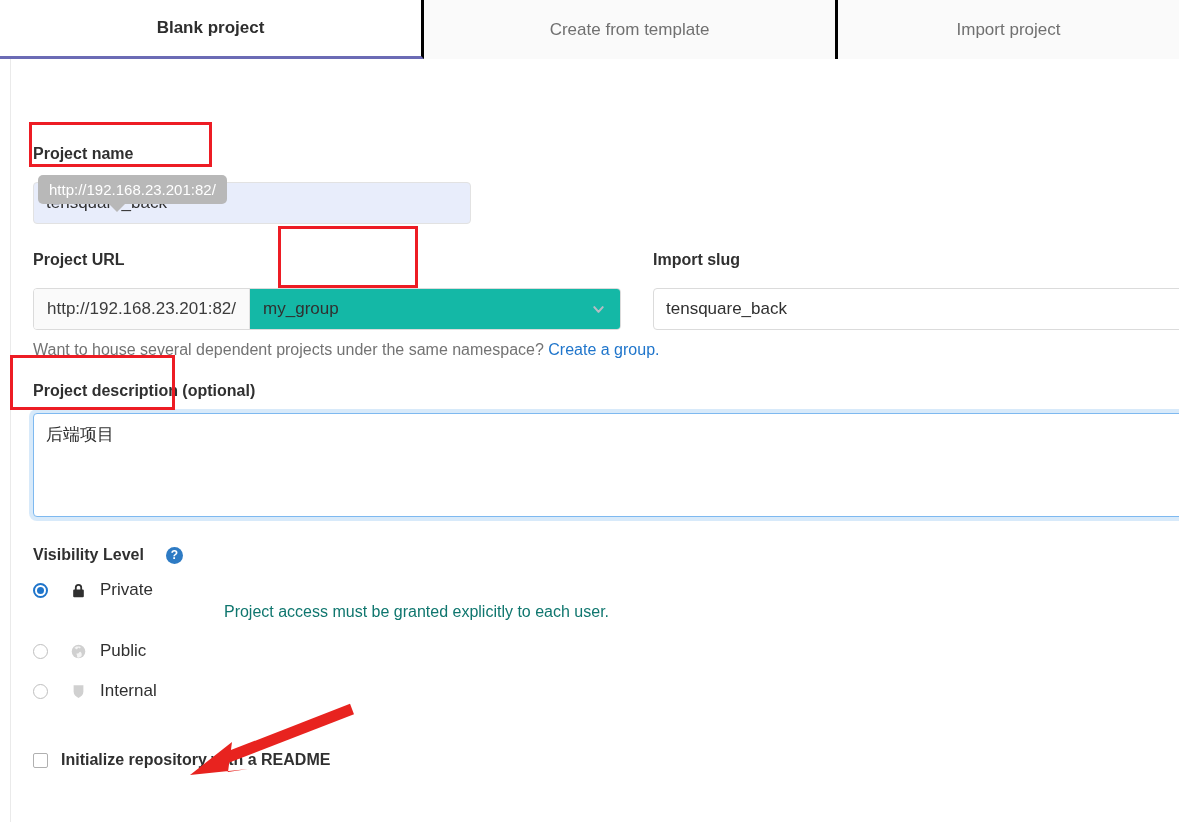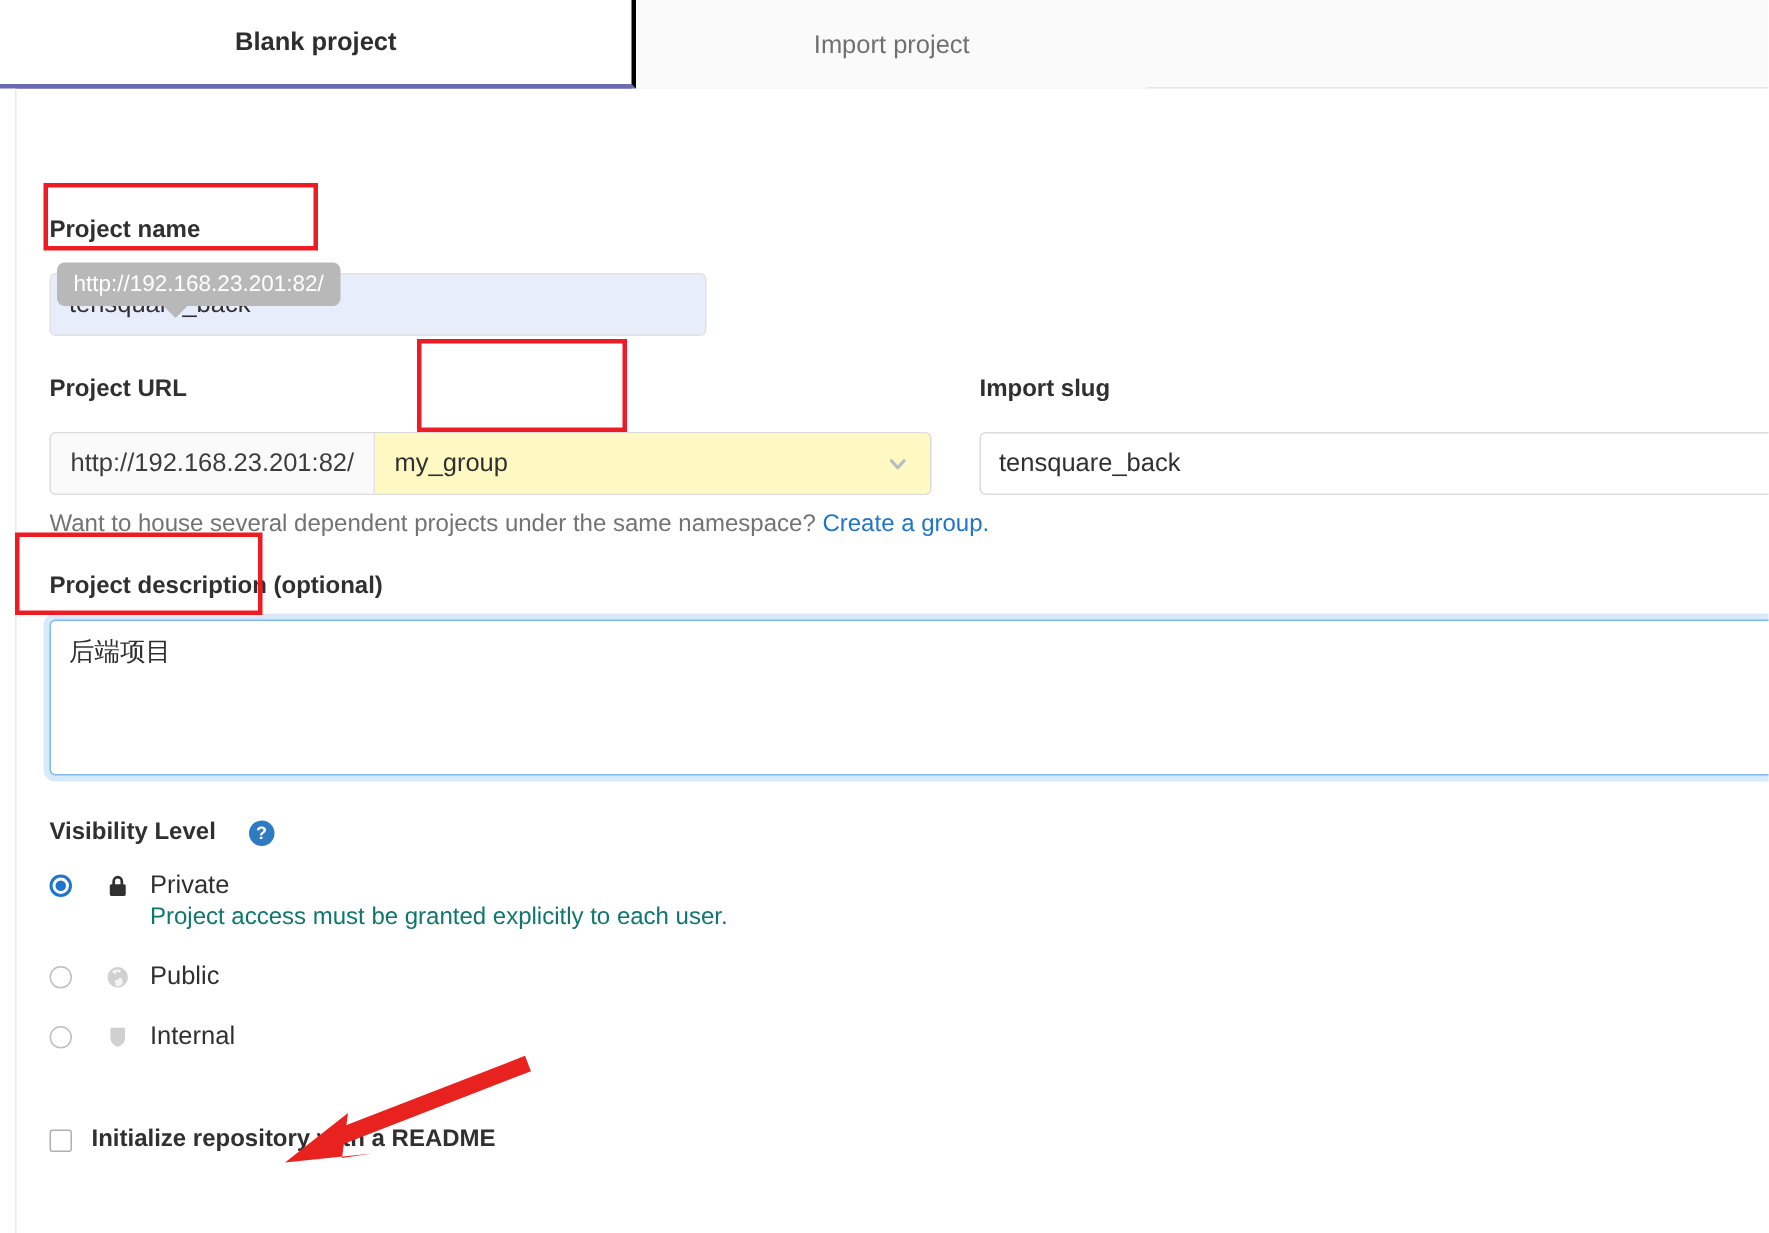--- a/index.html
+++ b/index.html
@@ -128,21 +128,21 @@
     white-space: nowrap;
   }
   .url-select {
     flex: 1;
     display: flex;
     align-items: center;
     justify-content: space-between;
     padding: 0 14px 0 13px;
     font-size: 17px;
     color: #303030;
-    background: #fef9c3;
+    background: #14b8a6;
     cursor: pointer;
     gap: 23px;
   }
   .chev {
     width: 15px; height: 15px;
     display: inline-block;
     color: #b6bcc4;
   }
 
   
@@ -196,21 +196,21 @@
     font-size: 12px;
     font-weight: bold;
     display: inline-flex;
     align-items: center;
     justify-content: center;
     line-height: 1;
   }
 
   
   .vis-list { position: absolute; left: 22px; top: 521px; width: 700px; }
-  .vis-row { position: relative; margin-bottom: 12px; }
+  .vis-row { position: relative; margin-bottom: 12px; text-align: center; }
   .vis-head { display: flex; align-items: center; }
   .radio {
     width: 15px; height: 15px;
     border-radius: 50%;
     border: 1px solid #bfbfbf;
     background: #fff;
     box-sizing: border-box;
     flex: 0 0 auto;
     margin-right: 21px;
     position: relative;
@@ -305,20 +305,23 @@
     width: 1179px; height: 822px;
     pointer-events: none;
   }
 </style>
 </head>
 <body>
 
 <div class="tabs">
   <div class="tab t0 active">
     <span>Blank project</span>
+  </div>
+  <div class="tab t1">
+    <span>Create from template</span>
   </div>
   <div class="tab t2">
     <span>Import project</span>
   </div>
 </div>
 
 <div class="form-body">
 
   <label class="label field-label-pname">Project name</label>
   <input id="project-name-input" class="input" type="text" value="tensquare_back" style="">

